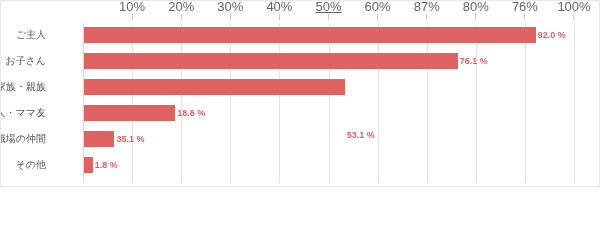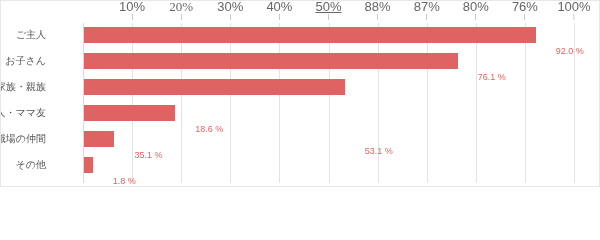--- a/index.html
+++ b/index.html
@@ -86,28 +86,28 @@
   }
   .bar {
     position: absolute;
     left: 1px;
     top: 0;
     height: 16px;
     background: #e06363;
   }
   .bar-label {
     position: absolute;
-    top: 16px;
+    top: 0;
     height: 16px;
     line-height: 16px;
     font-size: 9px;
-    font-weight: normal;
+    font-weight: bold;
     color: #e06363;
     white-space: nowrap;
-    padding-left: 20px;
+    padding-left: 2px;
   }
   .cat-label {
     position: absolute;
     right: 526px;
     height: 16px;
     line-height: 16px;
     font-size: 10px;
     color: #555555;
     white-space: nowrap;
     text-align: right;
@@ -163,24 +163,24 @@
         <div class="row" style="top: 134px;">
           <div class="cat-label">その他</div>
           <div class="bar" style="width: 8.838px; background: rgb(224, 99, 99);"></div>
           <div class="bar-label" style="left: 9.838px; color: rgb(224, 99, 99);">1.8 %</div>
         </div>
       </div>
   </div>
 
   <div class="xaxis" id="xaxis">
       <div class="xtick" style="left: 131.1px;"><span>10%</span><span class="tick-mark"></span></div>
-      <div class="xtick" style="left: 180.2px; font-family: Liberation Serif, serif;"><span>20%</span><span class="tick-mark"></span></div>
+      <div class="xtick" style="left: 180.2px;"><span>20%</span><span class="tick-mark"></span></div>
       <div class="xtick" style="left: 229.3px;"><span>30%</span><span class="tick-mark"></span></div>
       <div class="xtick" style="left: 278.4px;"><span>40%</span><span class="tick-mark"></span></div>
       <div class="xtick" style="left: 327.5px; text-decoration: underline;"><span>50%</span><span class="tick-mark"></span></div>
-      <div class="xtick" style="left: 376.6px;"><span>88%</span><span class="tick-mark"></span></div>
+      <div class="xtick" style="left: 376.6px;"><span>60%</span><span class="tick-mark"></span></div>
       <div class="xtick" style="left: 425.7px;"><span>87%</span><span class="tick-mark"></span></div>
       <div class="xtick" style="left: 474.8px;"><span>80%</span><span class="tick-mark"></span></div>
       <div class="xtick" style="left: 523.9px;"><span>76%</span><span class="tick-mark"></span></div>
       <div class="xtick" style="left: 573px;"><span>100%</span><span class="tick-mark"></span></div>
     </div>
 
 </div>
 
 </body></html>

